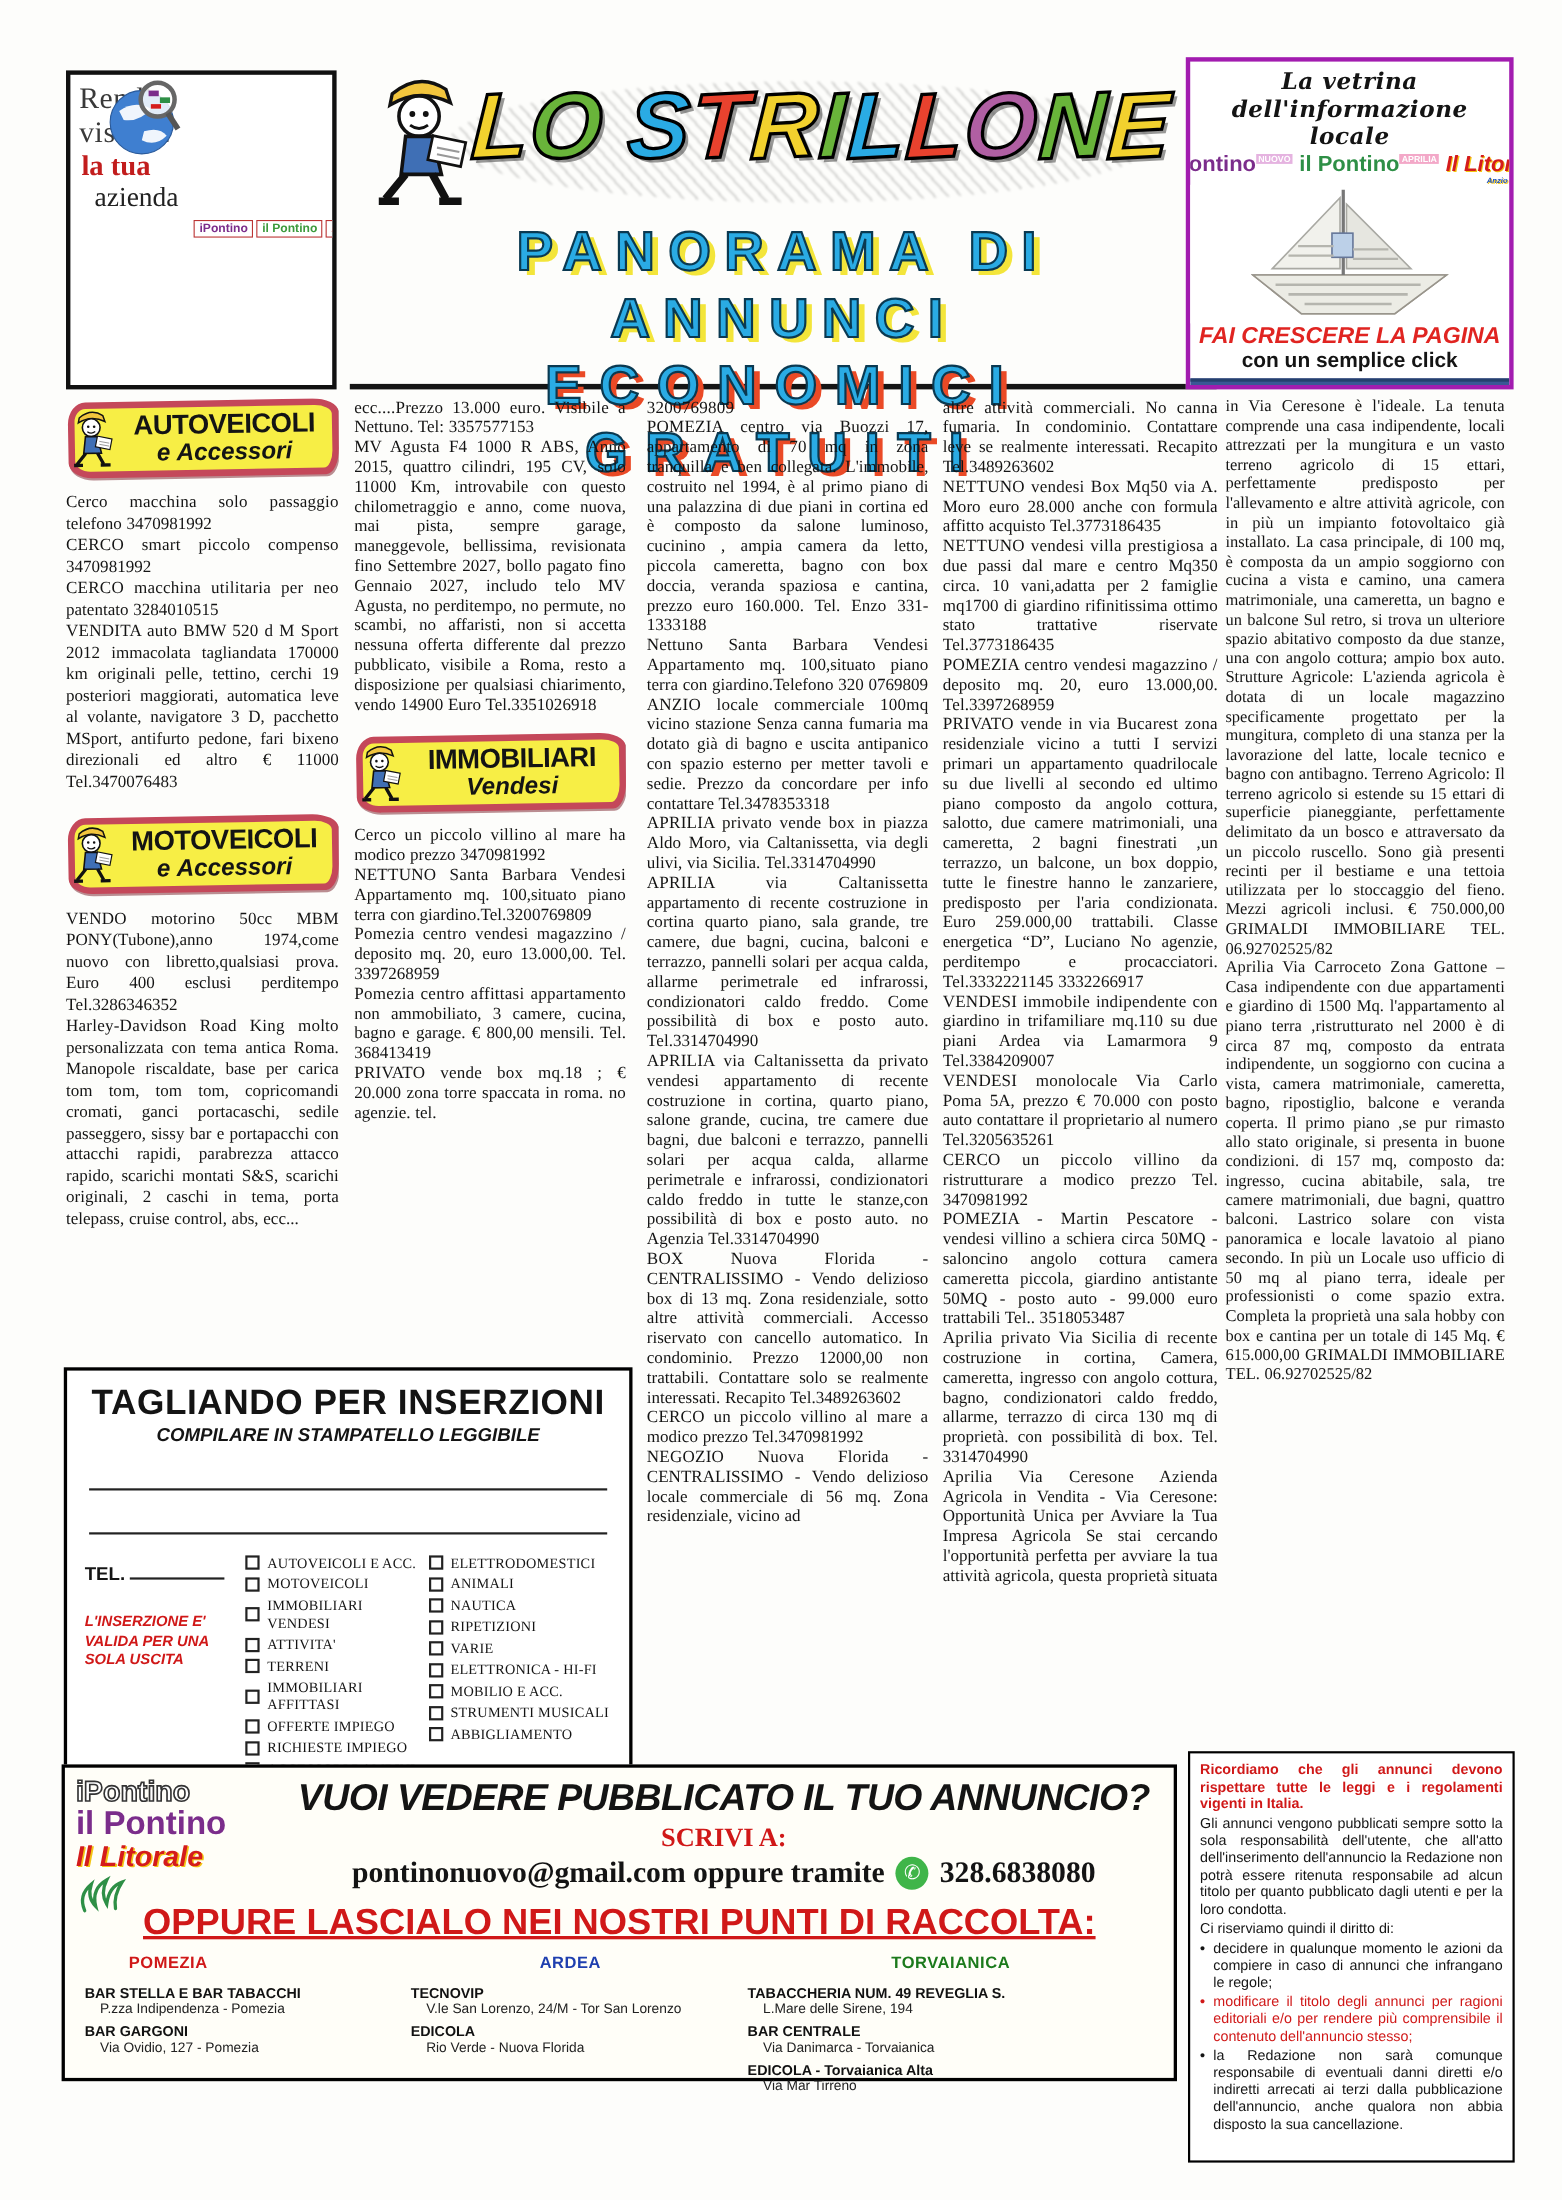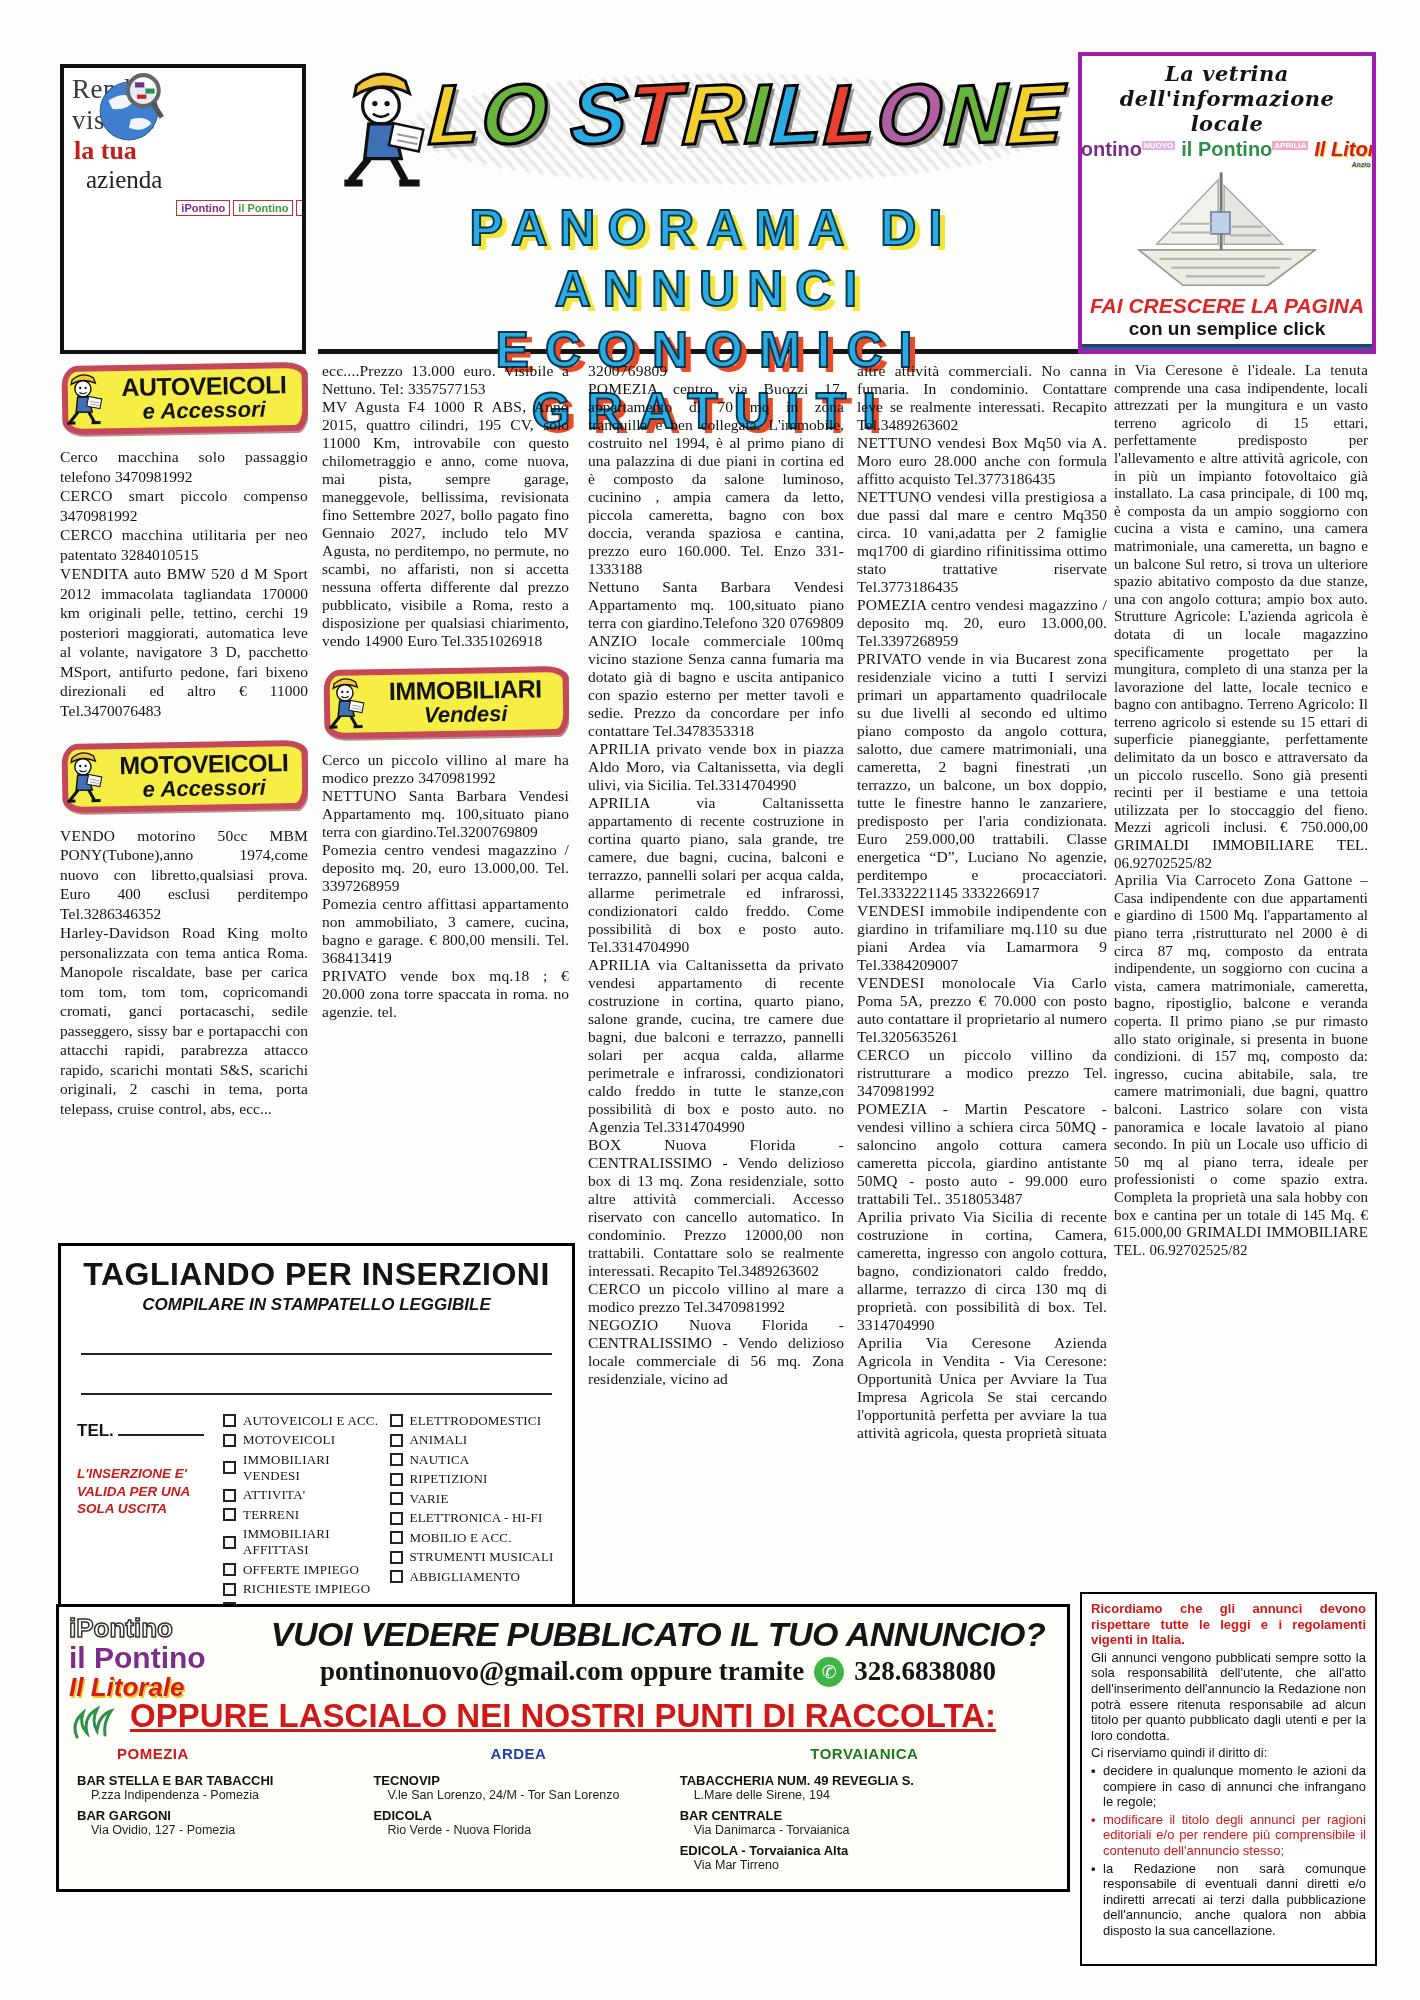--- a/index.html
+++ b/index.html
@@ -433,20 +433,21 @@
   <div class="bbanner">
     <div class="bb-logos">
       <div class="bb-logo b1">iPontino</div>
       <div class="bb-logo b2">il Pontino</div>
       <div class="bb-logo b3">Il Litorale</div>
       <svg class="bb-squiggle" width="46" height="40" viewBox="0 0 46 40">
           <use href="#sym-squiggle"></use>
         </svg>
     </div>
     <div class="bb-head">VUOI VEDERE PUBBLICATO IL TUO ANNUNCIO?</div>
+    <div class="bb-scrivi">SCRIVI A:</div>
     <div class="bb-email">
       <span>pontinonuovo@gmail.com oppure tramite</span>
       <span class="wa-icon">✆</span>
       <span>328.6838080</span>
     </div>
     <div class="bb-dropoff">OPPURE LASCIALO NEI NOSTRI PUNTI DI RACCOLTA:</div>
     <div class="bb-groups">
       <div class="bb-group g1">
         <div class="bb-city">POMEZIA</div>
         <div class="bb-entry">

